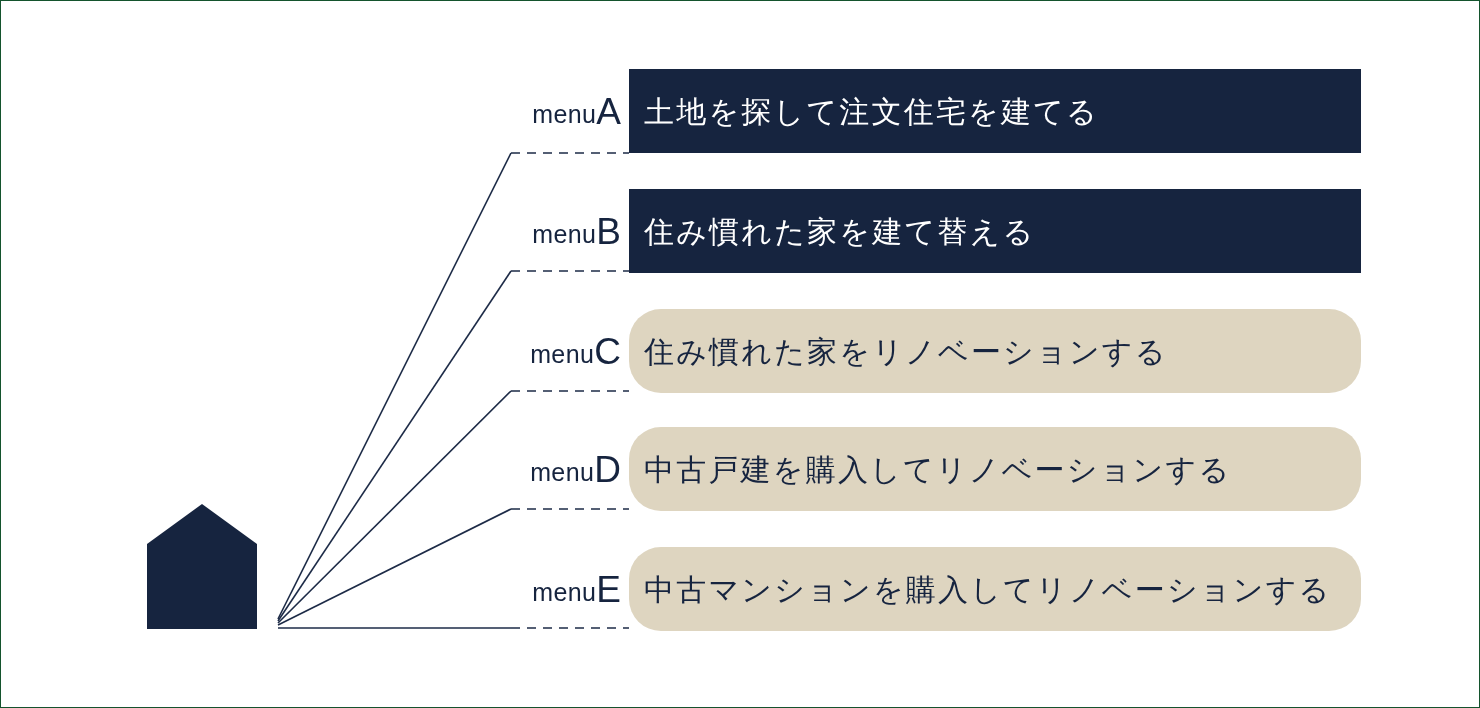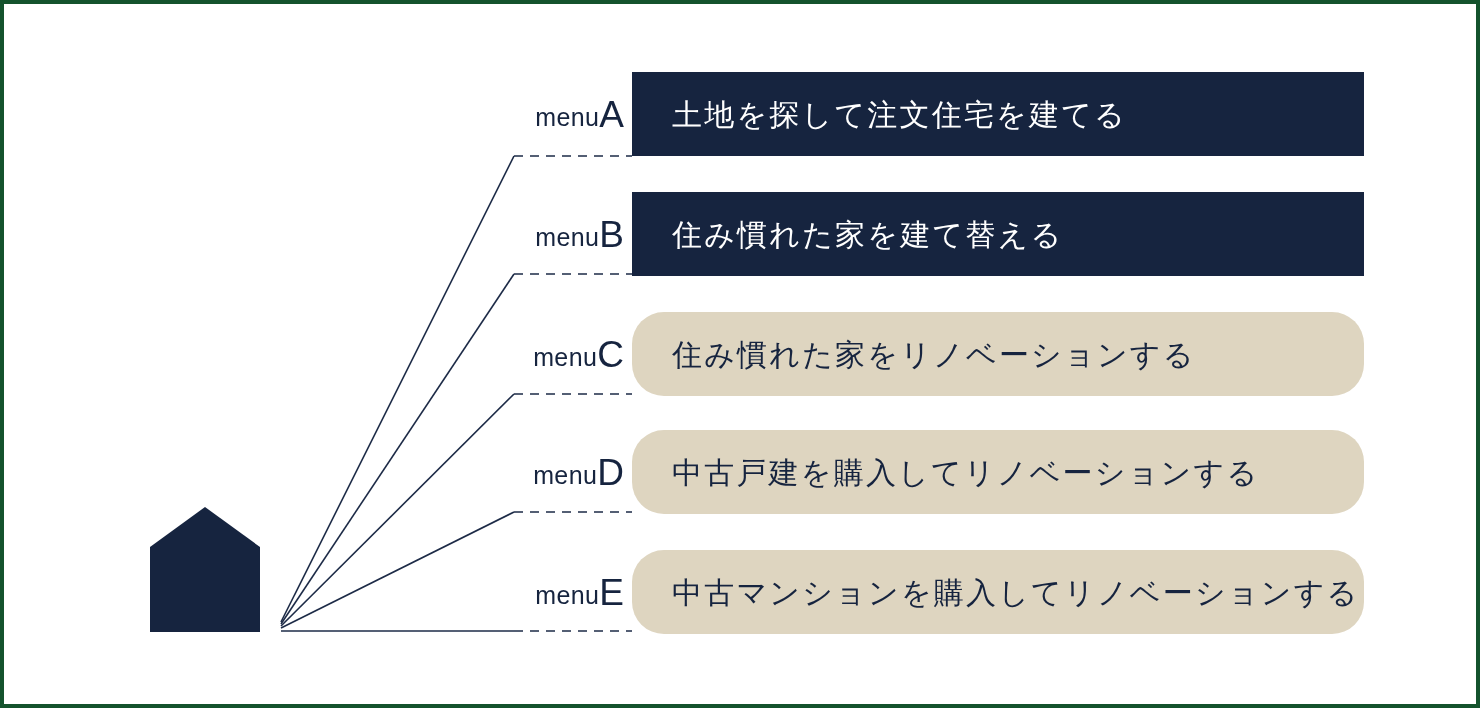--- a/index.html
+++ b/index.html
@@ -6,21 +6,21 @@
     margin: 0;
     padding: 0;
     background: #ffffff;
   }
   #stage {
     position: relative;
     width: 1480px;
     height: 708px;
     background: #ffffff;
     box-sizing: border-box;
-    border: 4px solid #14532d;
+    border: 1px solid #14532d;
     overflow: hidden;
     font-family: "Liberation Sans", "DejaVu Sans", sans-serif;
   }
 
   
   #connectors {
     position: absolute;
     left: 0;
     top: 0;
     width: 1480px;
@@ -79,21 +79,21 @@
   }
 
   .bar {
     position: absolute;
     left: 628px;
     width: 732px;
     height: 84px;
     display: flex;
     align-items: center;
     box-sizing: border-box;
-    padding-left: 40px;
+    padding-left: 15px;
   }
   .bar-dark {
     background: #16243f;
     color: #ffffff;
   }
   .bar-light {
     background: #ded5c0;
     color: #16243f;
     border-radius: 32px;
   }

